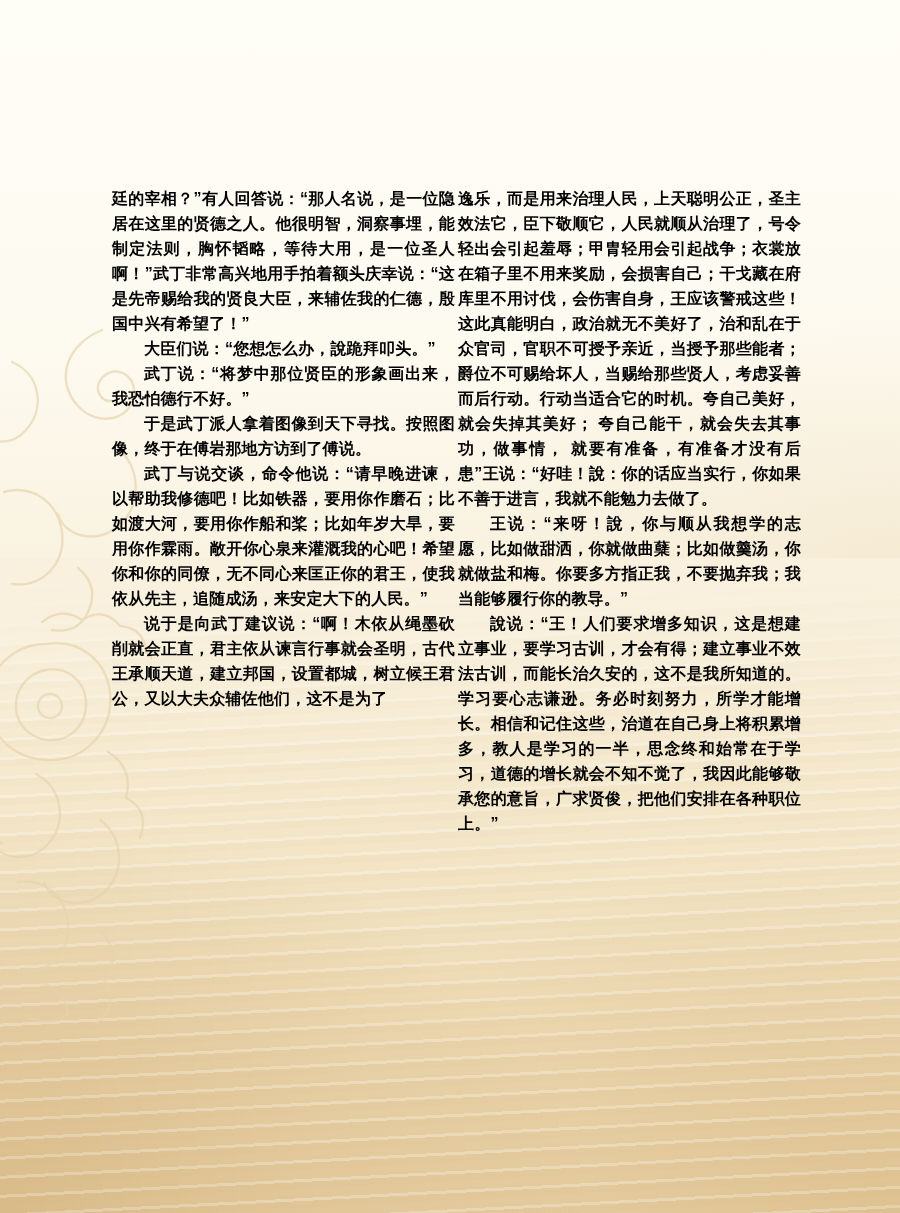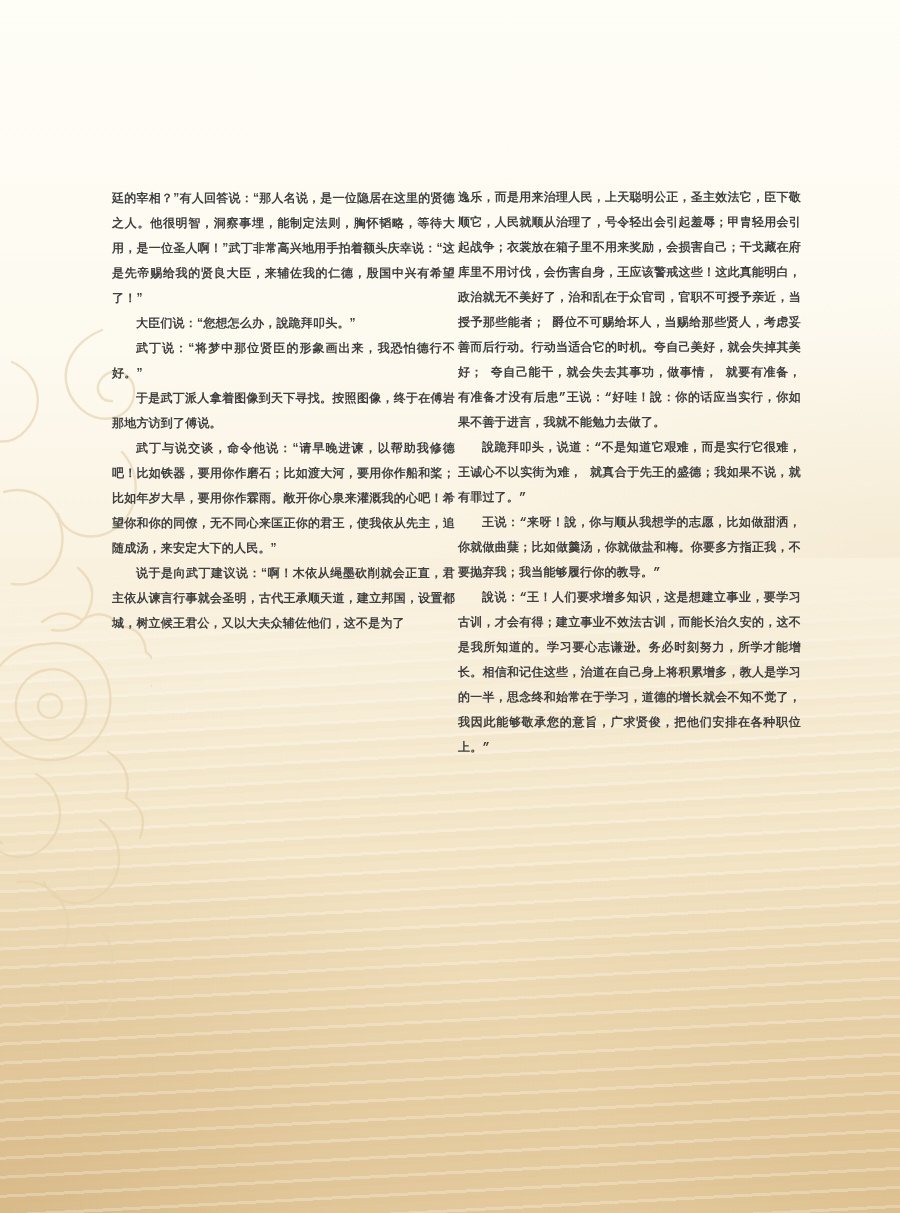--- a/index.html
+++ b/index.html
@@ -23,27 +23,27 @@
   .silk-fade{
     position:absolute;left:0;right:0;top:46%;height:180px;pointer-events:none;
     background:linear-gradient(180deg,#f9f1de 0%,rgba(249,241,222,0) 100%);
   }
   .ornament{
     position:absolute;left:-18px;top:322px;width:170px;height:705px;
     opacity:.65;pointer-events:none;
   }
   .col{
     position:absolute;top:186px;width:343px;
-    font-size:12px;line-height:25px;font-weight:bold;
-    color:#404040;text-align:justify;letter-spacing:0.2px;
+    font-size:16px;line-height:25px;font-weight:bold;
+    color:#000000;text-align:justify;letter-spacing:0.2px;
   }
   .col p{margin:0;text-indent:2em;}
   .col p.cont{text-indent:0;}
   #left-col{left:112px;}
-  #right-col{left:458px;font-family:Liberation Mono, monospace;}
+  #right-col{left:458px;}
 </style>
 </head>
 <body>
 
 <div class="silk"></div>
 <div class="silk-fade"></div>
 
 <svg class="ornament" viewBox="0 0 170 705" xmlns="http://www.w3.org/2000/svg">
   <g stroke="#e7d3ad" stroke-width="2.4" fill="none" stroke-linecap="round">
     <path d="M120 8 C85 22 72 58 96 84 C116 106 150 98 152 72 C154 52 132 42 120 56 C111 66 118 80 130 79"></path>
@@ -69,16 +69,15 @@
   <p class="cont">廷的宰相？”有人回答说：“那人名说，是一位隐居在这里的贤德之人。他很明智，洞察事埋，能制定法则，胸怀韬略，等待大用，是一位圣人啊！”武丁非常高兴地用手拍着额头庆幸说：“这是先帝赐给我的贤良大臣，来辅佐我的仁德，殷国中兴有希望了！”</p>
   <p>大臣们说：“您想怎么办，說跪拜叩头。”</p>
   <p>武丁说：“将梦中那位贤臣的形象画出来，我恐怕德行不好。”</p>
   <p>于是武丁派人拿着图像到天下寻找。按照图像，终于在傅岩那地方访到了傅说。</p>
   <p>武丁与说交谈，命令他说：“请早晚进谏，以帮助我修德吧！比如铁器，要用你作磨石；比如渡大河，要用你作船和桨；比如年岁大旱，要用你作霖雨。敞开你心泉来灌溉我的心吧！希望你和你的同僚，无不同心来匡正你的君王，使我依从先主，追随成汤，来安定大下的人民。”</p>
   <p>说于是向武丁建议说：“啊！木依从绳墨砍削就会正直，君主依从谏言行事就会圣明，古代王承顺天道，建立邦国，设置都城，树立候王君公，又以大夫众辅佐他们，这不是为了</p>
 </div>
 
 <div class="col" id="right-col">
   <p class="cont">逸乐，而是用来治理人民，上天聪明公正，圣主效法它，臣下敬顺它，人民就顺从治理了，号令轻出会引起羞辱；甲胄轻用会引起战争；衣裳放在箱子里不用来奖励，会损害自己；干戈藏在府库里不用讨伐，会伤害自身，王应该警戒这些！这此真能明白，政治就无不美好了，治和乱在于众官司，官职不可授予亲近，当授予那些能者； 爵位不可赐给坏人，当赐给那些贤人，考虑妥善而后行动。行动当适合它的时机。夸自己美好，就会失掉其美好； 夸自己能干，就会失去其事功，做事情， 就要有准备，有准备才没有后患”王说：“好哇！說：你的话应当实行，你如果不善于进言，我就不能勉力去做了。</p>
-  <p>說跪拜叩头，说道：“不是知道它艰难，而是实行它很难，王诚心不以实街为难， 就真合于先王的盛德；我如果不说，就有罪过了。”</p>
   <p>王说：“来呀！說，你与顺从我想学的志愿，比如做甜洒，你就做曲蘖；比如做羹汤，你就做盐和梅。你要多方指正我，不要抛弃我；我当能够履行你的教导。”</p>
   <p>說说：“王！人们要求增多知识，这是想建立事业，要学习古训，才会有得；建立事业不效法古训，而能长治久安的，这不是我所知道的。学习要心志谦逊。务必时刻努力，所学才能增长。相信和记住这些，治道在自己身上将积累增多，教人是学习的一半，思念终和始常在于学习，道德的增长就会不知不觉了，我因此能够敬承您的意旨，广求贤俊，把他们安排在各种职位上。”</p>
 </div>
 
 </body></html>

